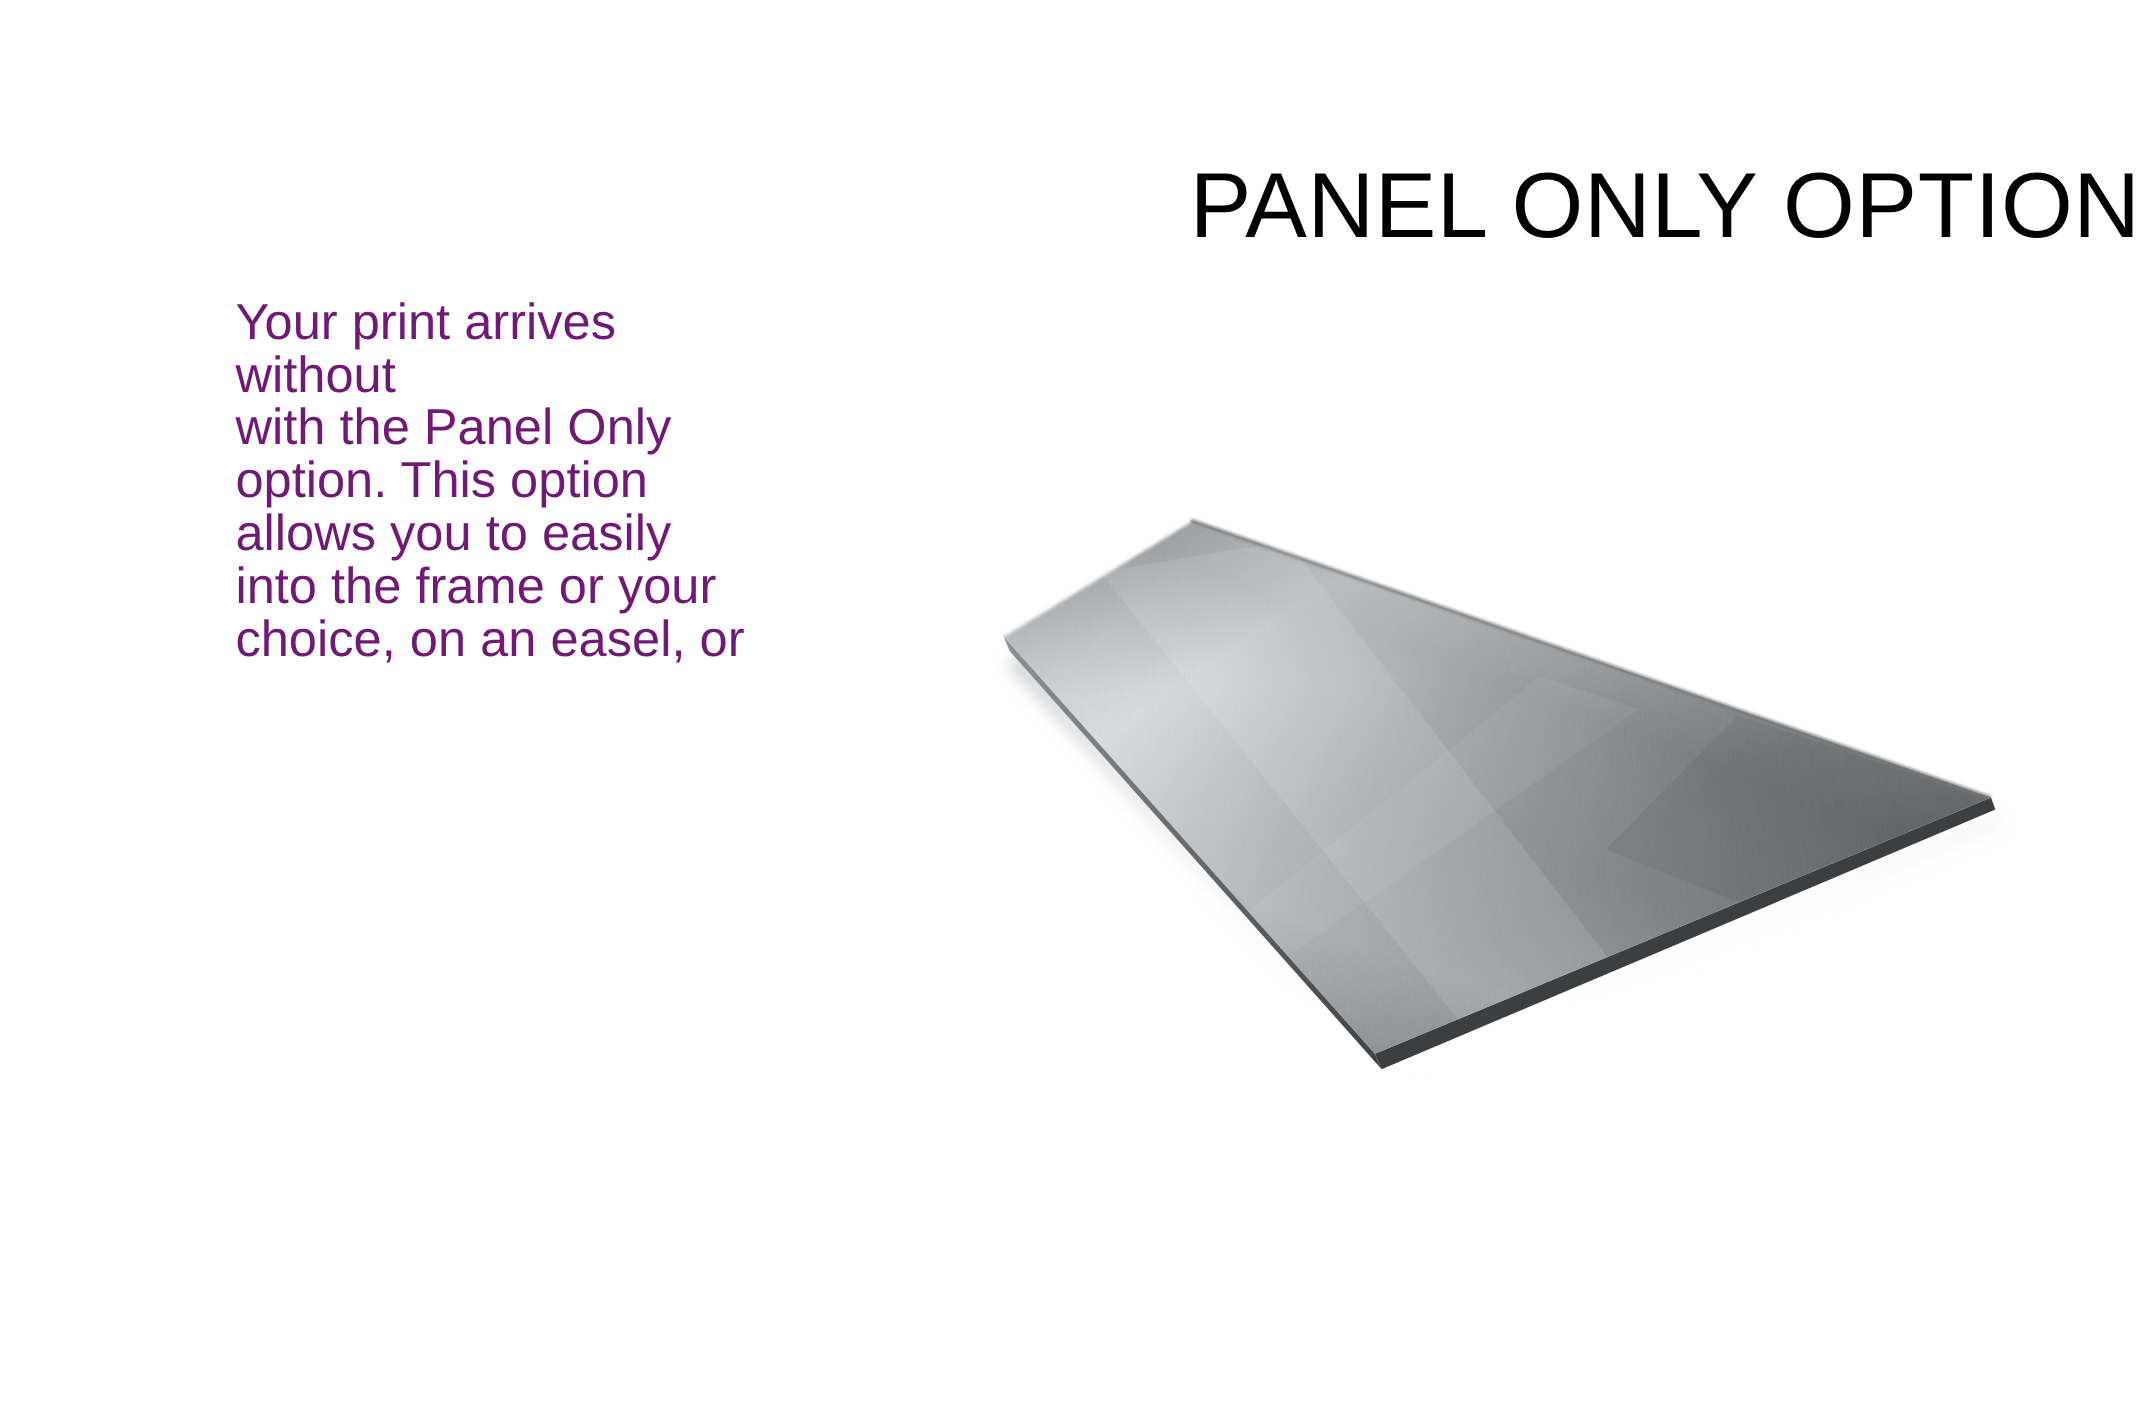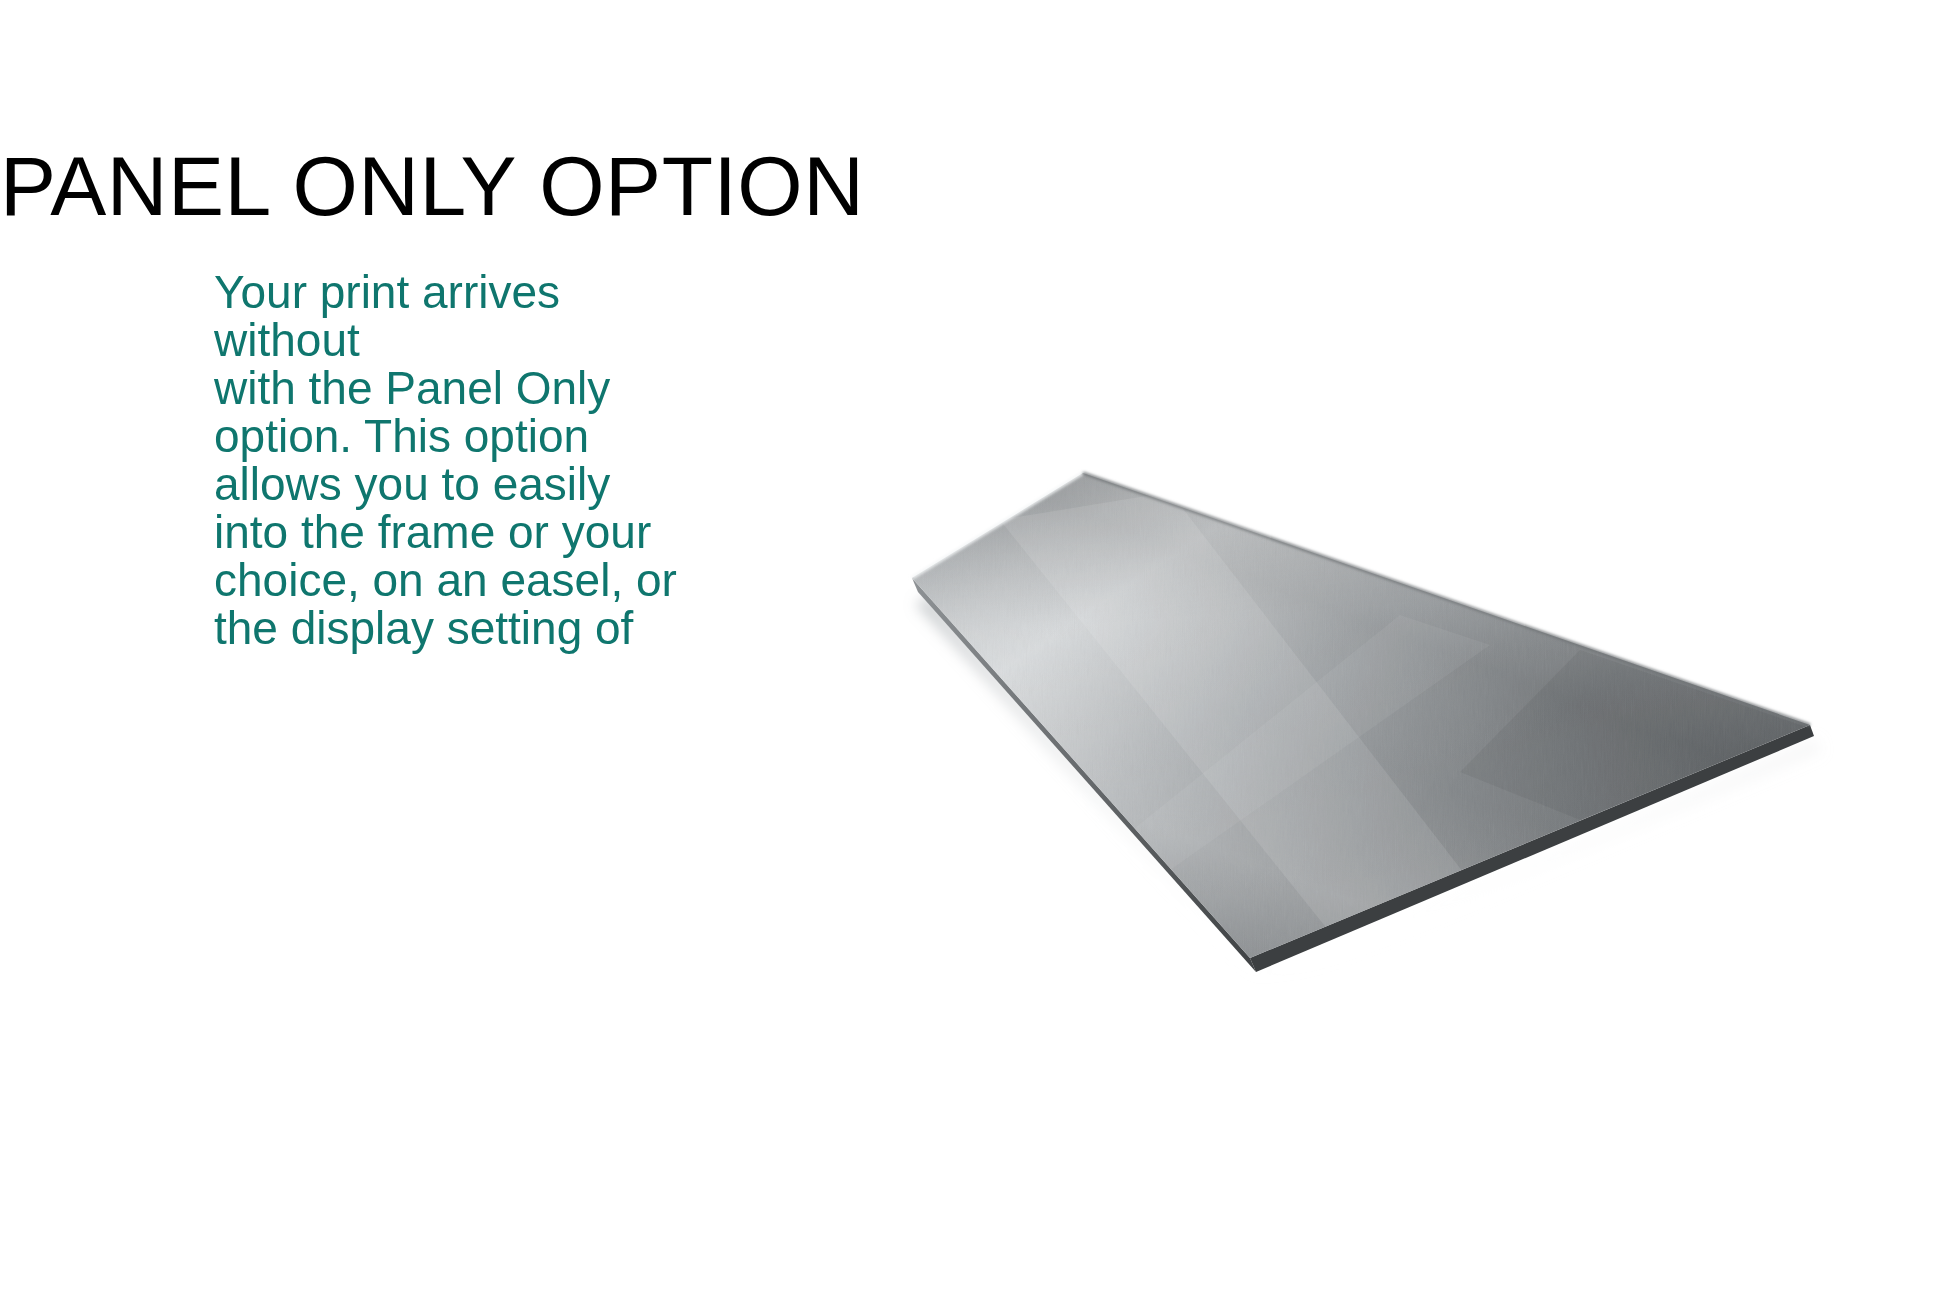--- a/index.html
+++ b/index.html
@@ -15,41 +15,41 @@
     overflow: hidden;
     font-family: "Liberation Sans", sans-serif;
   }
 
   
   #title {
     position: absolute;
     left: 0;
     top: 82px;
     width: 1946px;
-    text-align: left;
+    text-align: right;
     font-family: "Liberation Sans", sans-serif;
     font-size: 84px;
     font-weight: 400;
     line-height: 96px;
     color: #000000;
     letter-spacing: 0.5px;
     white-space: nowrap;
   }
 
   
   #body-text {
     position: absolute;
     left: 214px;
     top: 268px;
     width: 470px;
     font-family: "Liberation Sans", sans-serif;
     font-size: 46px;
     font-weight: 400;
     line-height: 48px;
-    color: #0f766e;
+    color: #701a75;
     text-align: left;
   }
 
   
   #panel-figure {
     position: absolute;
     left: 700px;
     top: 400px;
     width: 1180px;
     height: 620px;
@@ -68,21 +68,20 @@
 
   <h1 id="title">PANEL ONLY OPTION</h1>
 
   <div id="body-text">
     <div>Your print arrives without</div>
     <div>with the Panel Only</div>
     <div>option. This option</div>
     <div>allows you to easily</div>
     <div>into the frame or your</div>
     <div>choice, on an easel, or</div>
-    <div>the display setting of</div>
   </div>
 
   <div id="panel-figure">
     <svg viewBox="0 0 1180 620" preserveAspectRatio="none">
       <defs>
 
         <linearGradient id="faceGrad" x1="0.06" y1="0.08" x2="0.98" y2="0.82">
           <stop offset="0.00" stop-color="#b9bdc0"></stop>
           <stop offset="0.10" stop-color="#cfd2d4"></stop>
           <stop offset="0.20" stop-color="#dcdfe1"></stop>

